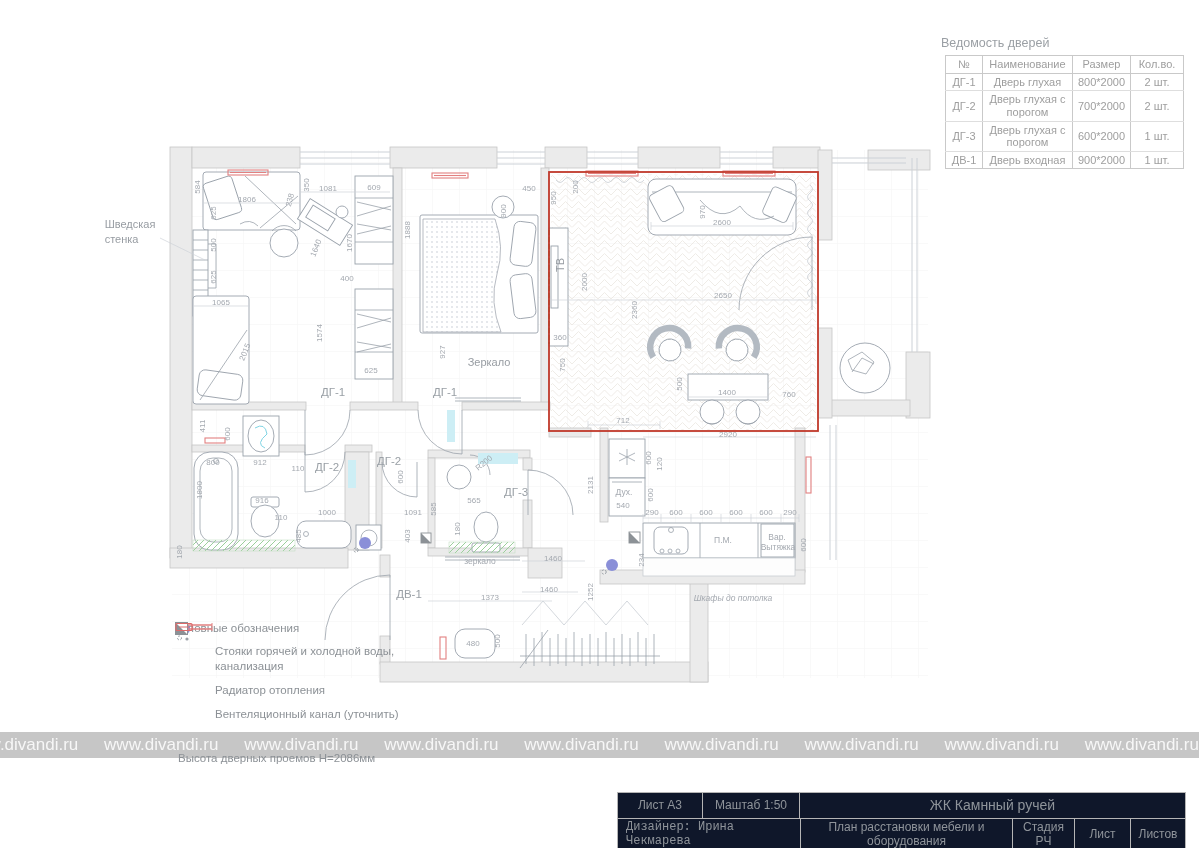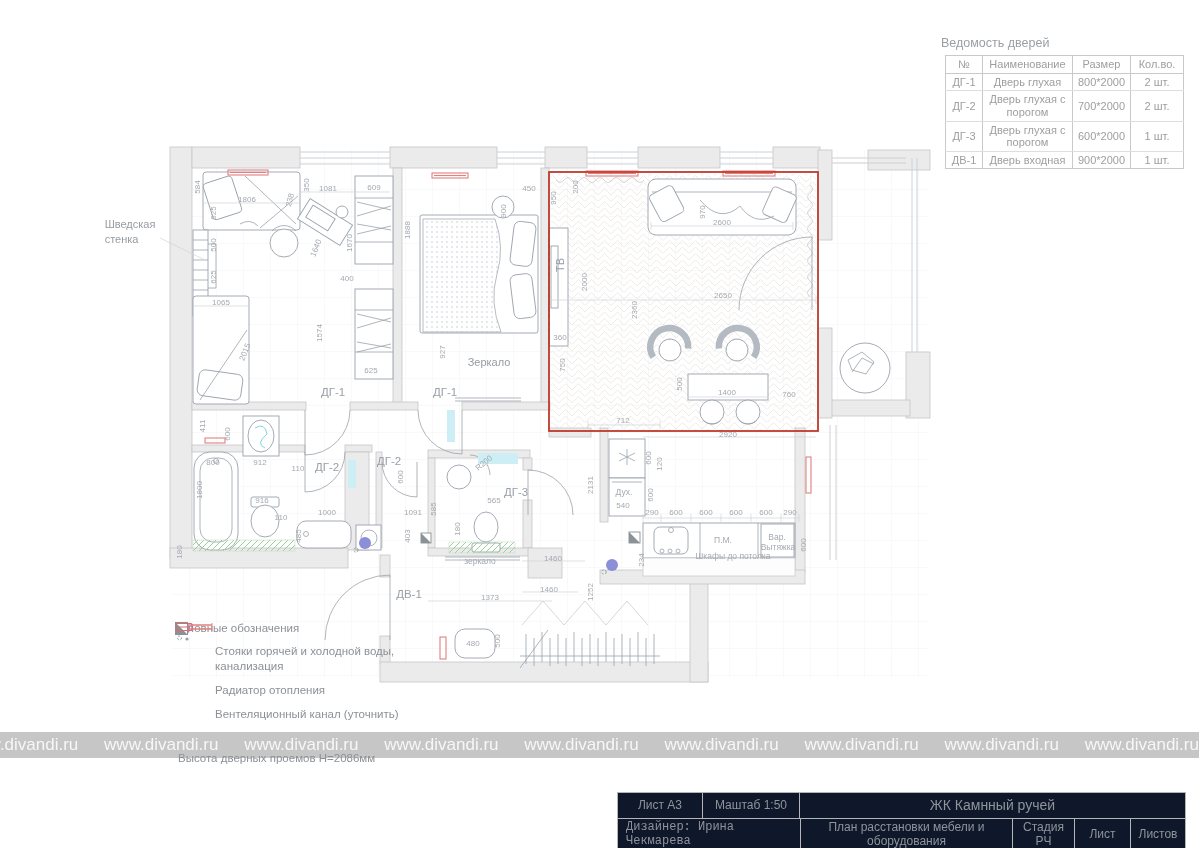--- a/index.html
+++ b/index.html
@@ -394,21 +394,21 @@
     <span class="pl dim" style="left: 260px; top: 462px;">912</span>
     <span class="pl dim" style="left: 298px; top: 468px;">110</span>
     <span class="pl dim" style="left: 262px; top: 500px; text-align: center;">916</span>
     <span class="pl dim" style="left: 281px; top: 517px;">110</span>
     <span class="pl dim" style="left: 327px; top: 512px;">1000</span>
     <span class="pl dim rot" style="left: 298px; top: 536px;">485</span>
     <span class="pl dim rot" style="left: 400px; top: 477px;">600</span>
     <span class="pl dim" style="left: 413px; top: 512px;">1091</span>
     <span class="pl dim rot" style="left: 433px; top: 509px;">585</span>
     <span class="pl dim rot" style="left: 407px; top: 536px;">403</span>
-    <span class="pl dim" style="left: 494px; top: 500px;">565</span>
+    <span class="pl dim" style="left: 474px; top: 500px;">565</span>
     <span class="pl dim rot" style="left: 457px; top: 529px;">180</span>
     <span class="pl dim" style="transform: translate(-50%, -50%) rotate(-40deg); left: 484px; top: 463px;">R200</span>
     <span class="pl dim rot" style="left: 179px; top: 552px;">180</span>
     <span class="pl dim" style="left: 553px; top: 558px;">1460</span>
     <span class="pl dim" style="left: 549px; top: 589px;">1460</span>
     <span class="pl dim rot" style="left: 590px; top: 592px;">1252</span>
     <span class="pl dim" style="left: 490px; top: 597px;">1373</span>
     <span class="pl dim" style="left: 473px; top: 643px;">480</span>
     <span class="pl dim rot" style="left: 497px; top: 641px;">500</span>
     <span class="pl door" style="left: 333px; top: 392px;">ДГ-1</span>
@@ -419,21 +419,21 @@
     <span class="pl door" style="left: 409px; top: 594px;">ДВ-1</span>
     <span class="pl big" style="left: 130px; top: 232px;">Шведская
 стенка</span>
     <span class="pl big" style="left: 489px; top: 363px;">Зеркало</span>
     <span class="pl big rot" style="left: 561px; top: 265px;">ТВ</span>
     <span class="pl small" style="left: 480px; top: 561px;">зеркало</span>
     <span class="pl small" style="left: 624px; top: 492px;">Дух.</span>
     <span class="pl small" style="left: 723px; top: 540px;">П.М.</span>
     <span class="pl small" style="left: 777px; top: 537px;">Вар.</span>
     <span class="pl small" style="left: 778px; top: 547px;">Вытяжка</span>
-    <span class="pl small" style="left: 733px; top: 556px;">Шкафы до потолка</span>
+    <span class="pl small" style="left: 733px; top: 598px; font-style: italic;">Шкафы до потолка</span>
   </div>
 
 <div id="doors-title">Ведомость дверей</div>
 <table id="doors-table">
   <colgroup>
       <col style="width:37px">
       <col style="width:90px">
       <col style="width:58px">
       <col style="width:53px">
     </colgroup>

